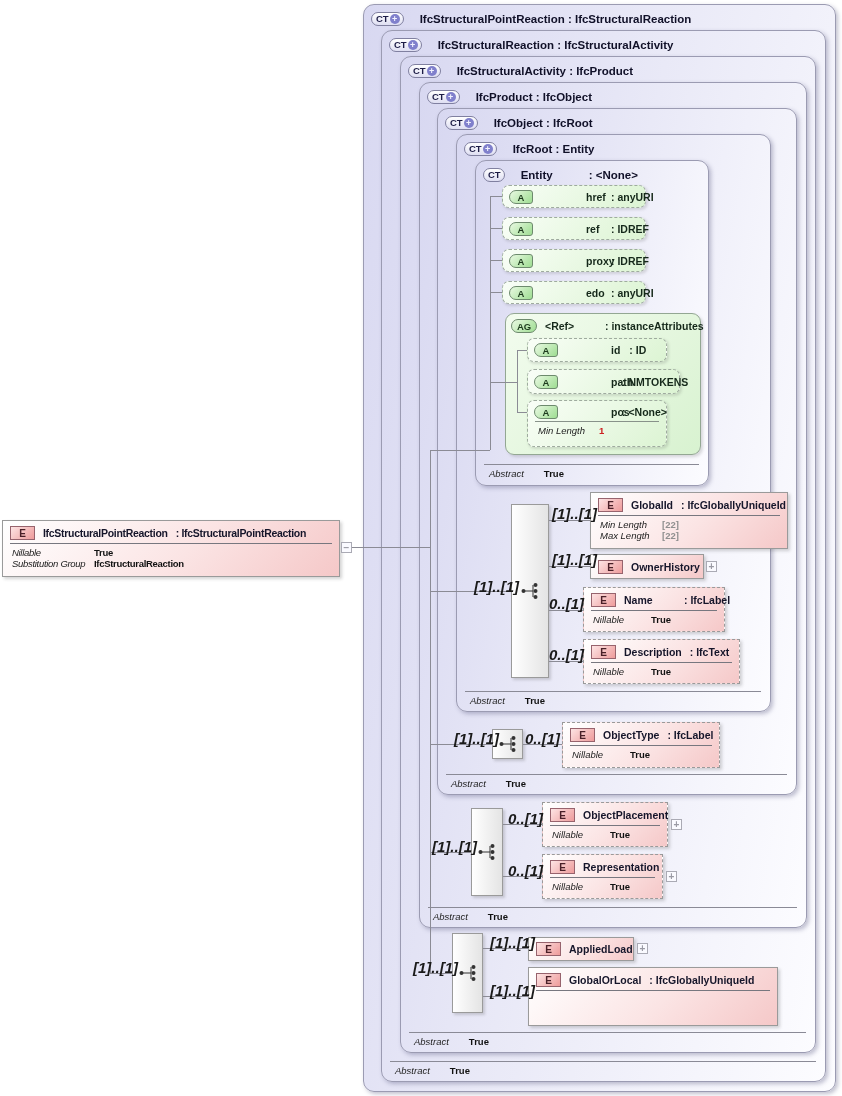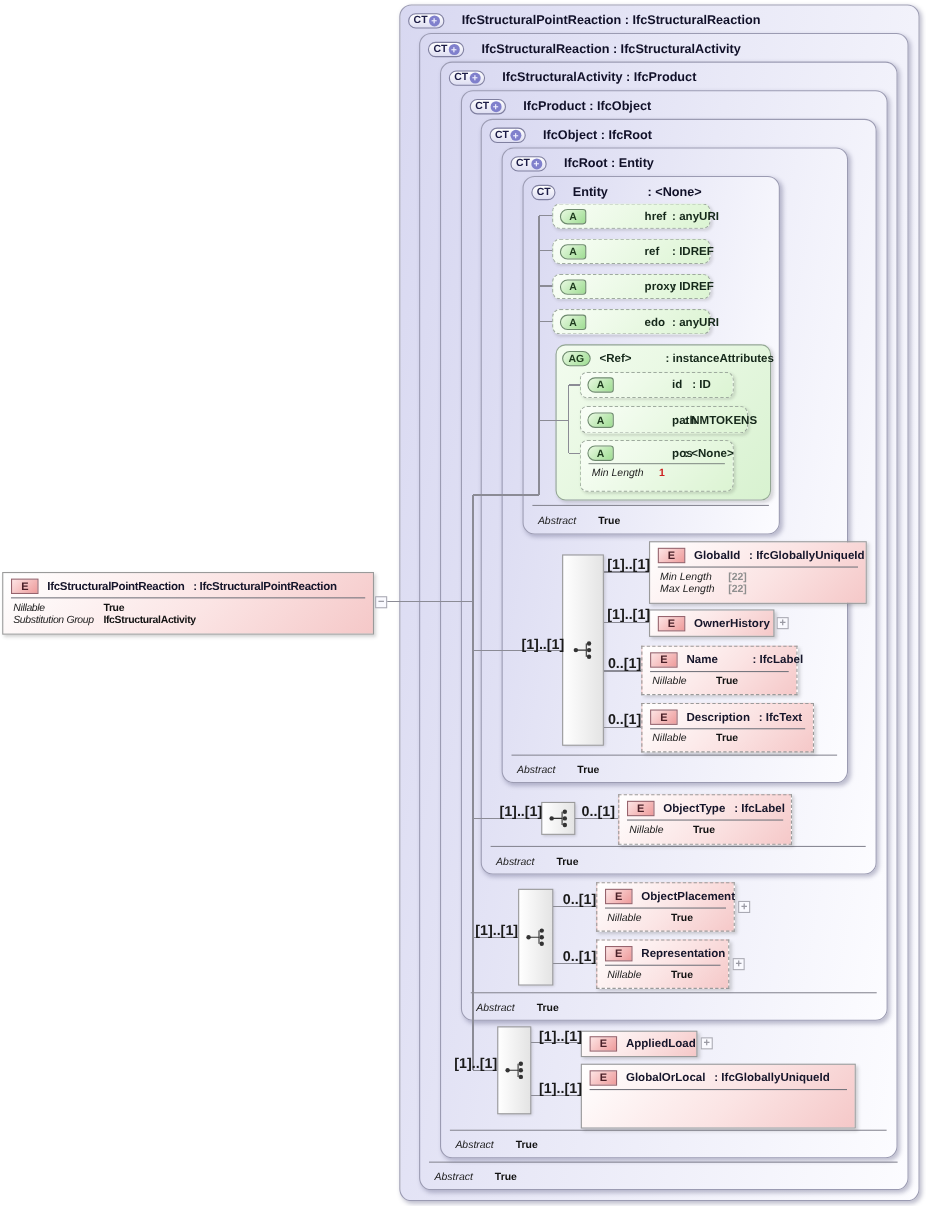--- a/index.html
+++ b/index.html
@@ -16,21 +16,21 @@
     background:linear-gradient(100deg,#d8d8f1 0%, #e9e9f7 45%, #fcfcff 100%);
     box-shadow:2px 2px 4px rgba(90,90,130,.38);
   }
   .ct-header {
     position:absolute; left:7px; top:5px; height:17px;
     display:flex; align-items:center; gap:16px; white-space:nowrap;
     font-weight:bold; font-size:11.5px; color:#101028;
   }
   .abstract-footer {
     position:absolute; left:8px; right:9px; bottom:5px;
-    border-top:1px solid #8a8a96; padding:8px 0 0 5px;
+    border-top:1px solid #8a8a96; padding:3px 0 0 5px;
     font-size:9.5px; display:flex; gap:20px; align-items:baseline;
   }
   .flab { font-style:italic; color:#222; }
   .fval { font-weight:bold; color:#111; }
   .fgray { font-weight:bold; color:#8f8f8f; }
   .fred  { font-weight:bold; color:#cc2020; }
 
   
   .badge-ct {
     display:inline-flex; align-items:center; gap:1px; height:14px;
@@ -109,21 +109,21 @@
   
   .toggle {
     position:absolute; width:11px; height:11px; border:1px solid #aaaab4;
     background:#fafaff; color:#9a9aa4; font-size:10px; line-height:9px;
     text-align:center; font-weight:bold;
   }
 
   
   .card {
     position:absolute; width:34px; text-align:right;
-    font-size:13px; font-weight:bold; color:#1a1a1a;
+    font-size:15px; font-weight:bold; font-style:italic; color:#1a1a1a;
     white-space:nowrap;
   }
 
   
   .lbox { letter-spacing:-0.3px; }
   .lbox .el-header { font-size:10.5px; }
   .lbox .el-facets .flab { min-width:82px; }
   .gid-facets .flab { min-width:62px; }
   .nil-facets .flab { min-width:58px; }
   .enum-facets .flab { min-width:76px; }
@@ -446,21 +446,21 @@
       <span>: IfcStructuralPointReaction</span>
     </div>
     <div class="el-rule"></div>
     <div class="el-facets">
       <div class="facet-row">
         <span class="flab">Nillable</span>
         <span class="fval">True</span>
       </div>
       <div class="facet-row">
         <span class="flab">Substitution Group</span>
-        <span class="fval">IfcStructuralActivity</span>
+        <span class="fval">IfcStructuralReaction</span>
       </div>
     </div>
   </div>
 
   <svg class="wires" width="842" height="1096">
     <line x1="351" y1="547" x2="430" y2="547"></line>
     <line x1="430" y1="450" x2="430" y2="973"></line>
     <line x1="430" y1="450" x2="490" y2="450"></line>
     <line x1="490" y1="196" x2="490" y2="450"></line>
     <line x1="490" y1="196" x2="502" y2="196"></line>

